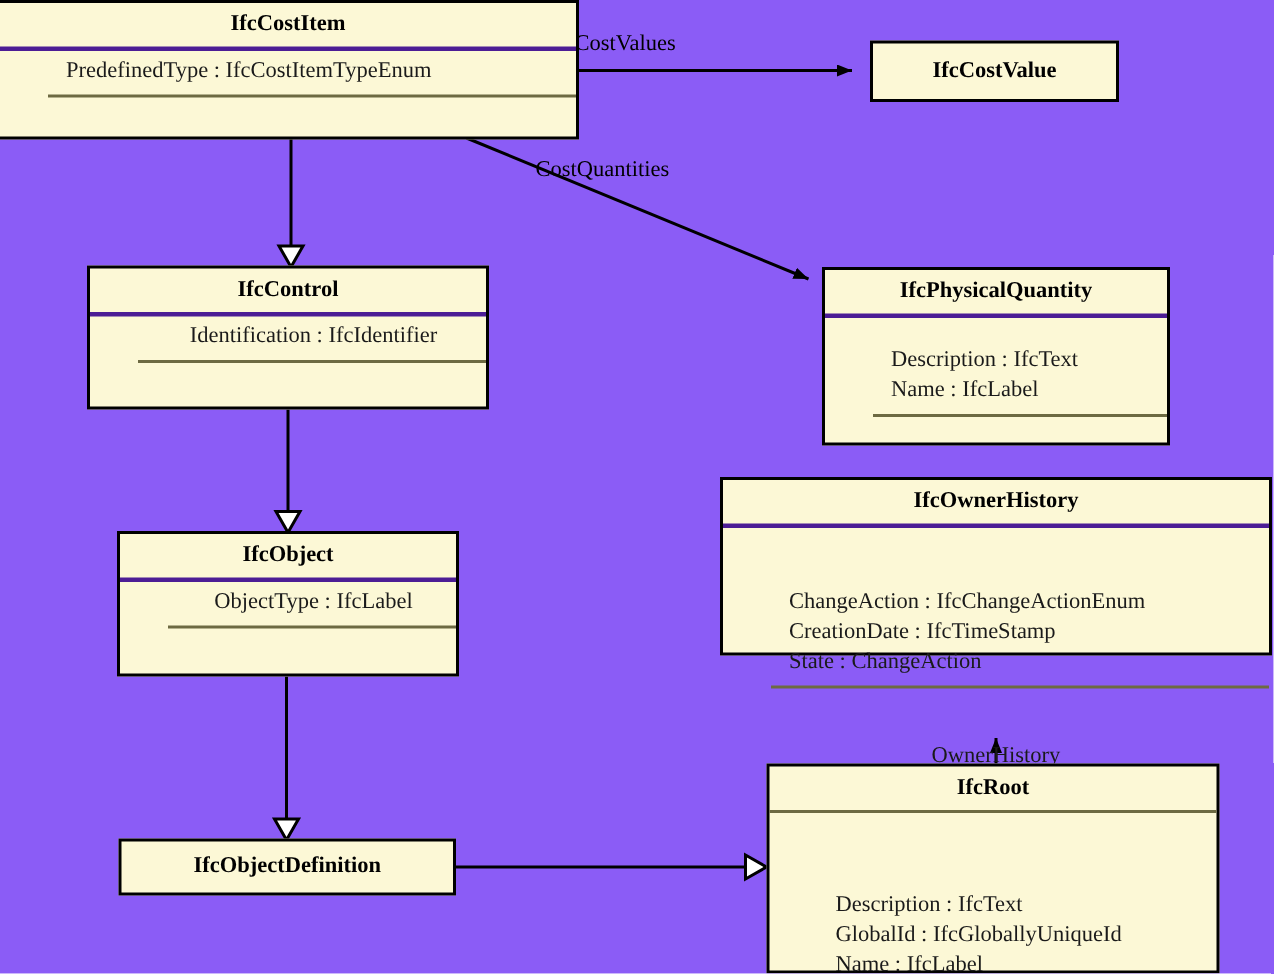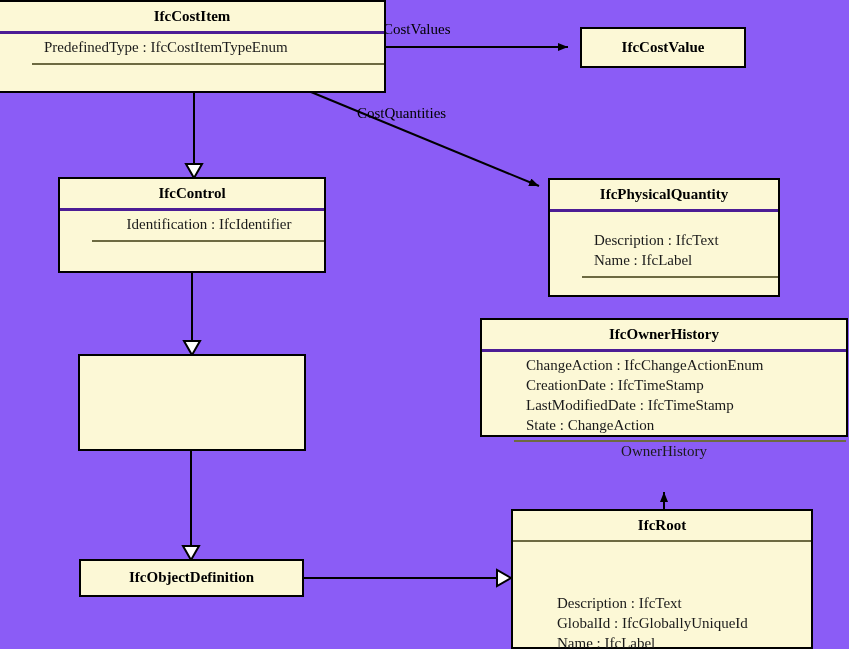--- a/index.html
+++ b/index.html
@@ -154,33 +154,36 @@
 
   <div class="uml-class" style="left:58px; top:177px; width:268px; height:96px;">
     <div class="uml-title sep-black">IfcControl</div>
     <div class="uml-attrs sep-olive" style="text-align:center;">
       <div class="attr-line">Identification : IfcIdentifier</div>
     </div>
     <div class="uml-foot empty"></div>
   </div>
 
   <div class="uml-class" style="left:78px; top:354px; width:228px; height:97px;">
+    <div class="uml-title sep-black">IfcObject</div>
+    <div class="uml-attrs sep-olive" style="text-align:center;">
+      <div class="attr-line">ObjectType : IfcLabel</div>
+    </div>
     <div class="uml-foot empty"></div>
   </div>
 
   <div class="uml-class" style="left:79px; top:559px; width:225px; height:38px; justify-content:center;">
     <div class="uml-title" style="padding:3px 8px;">IfcObjectDefinition</div>
   </div>
 
-  <div class="uml-class" style="left:480px; top:318px; width:368px; height:119px;">
+  <div class="uml-class" style="left:480px; top:318px; width:368px; height:119px;gap:36px;">
     <div class="uml-title sep-black">IfcOwnerHistory</div>
     <div class="uml-attrs sep-olive">
       <div class="attr-line">ChangeAction : IfcChangeActionEnum</div>
       <div class="attr-line">CreationDate : IfcTimeStamp</div>
-      <div class="attr-line">LastModifiedDate : IfcTimeStamp</div>
       <div class="attr-line">State : ChangeAction</div>
     </div>
     <div class="uml-foot">OwnerHistory</div>
   </div>
 
   <div class="uml-class" style="left:511px; top:509px; width:302px; height:140px;gap:48px;">
     <div class="uml-title sep-olive">IfcRoot</div>
     <div class="uml-attrs sep-olive">
       <div class="attr-line">Description : IfcText</div>
       <div class="attr-line">GlobalId : IfcGloballyUniqueId</div>

